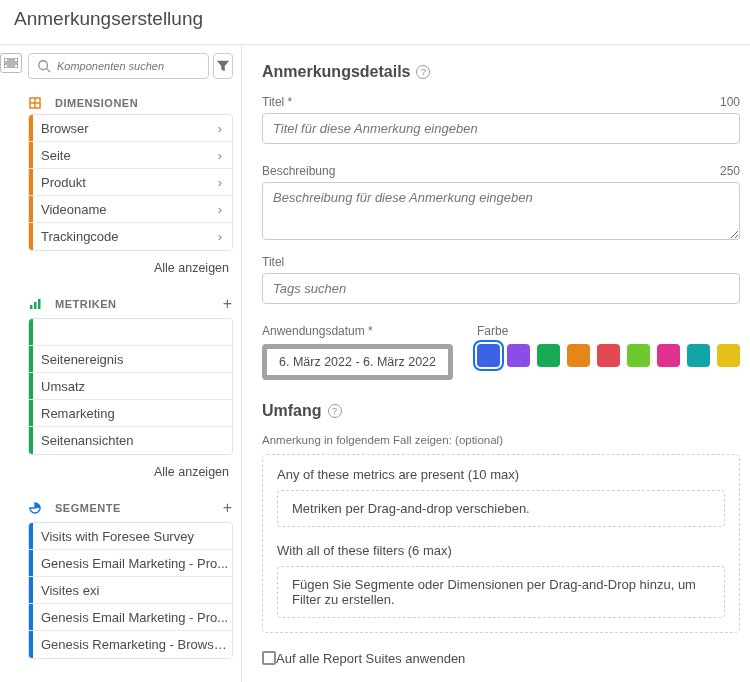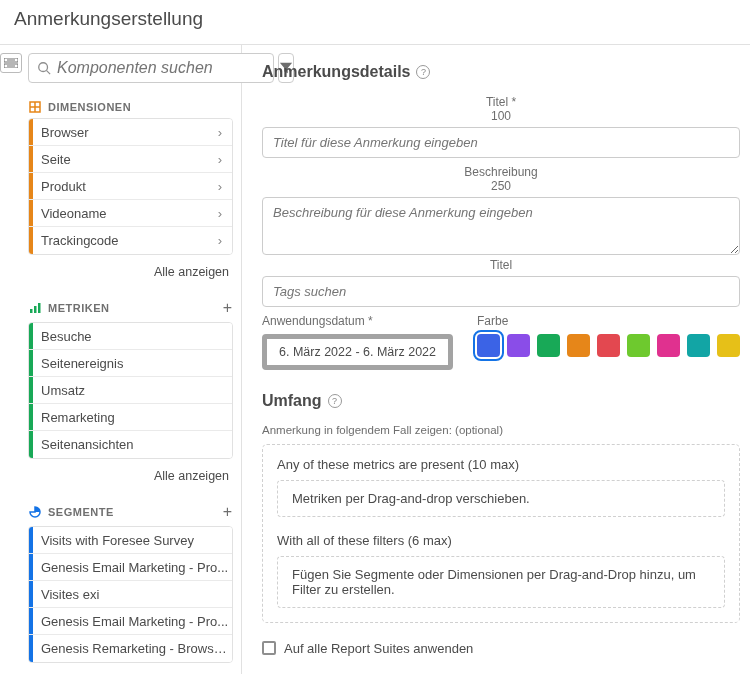--- a/index.html
+++ b/index.html
@@ -4,56 +4,56 @@
 <style>
 * { box-sizing: border-box; margin: 0; padding: 0; font-family: -apple-system, BlinkMacSystemFont, "Segoe UI", Arial, sans-serif; }
 body { background: #fff; color: #4b4b4b; font-size: 13px; width: 750px; }
 .page-title { font-size: 19px; font-weight: 400; color: #4b4b4b; padding: 8px 14px 14px; border-bottom: 1px solid #e1e1e1; }
 .layout { display: flex; }
 .tool-col { width: 32px; padding-top: 8px; display: flex; justify-content: center; }
 .tool-btn { width: 22px; height: 20px; border: 1px solid #bbb; background: #fff; border-radius: 3px; display: flex; align-items: center; justify-content: center; cursor: pointer; }
 .left { width: 220px; padding: 8px 8px 8px 6px; border-right: 1px solid #e1e1e1; }
 .search-row { display: flex; gap: 4px; margin-bottom: 18px; }
 .search-box { flex: 1; display: flex; align-items: center; border: 1px solid #ccc; border-radius: 4px; padding: 5px 8px; background: #fff; }
-.search-box input { border: none; outline: none; flex: 1; font-size: 16px; font-style: italic; color: #999; background: transparent; }
+.search-box input { border: none; outline: none; flex: 1; font-size: 11px; font-style: italic; color: #999; background: transparent; }
 .filter-btn { width: 30px; border: 1px solid #ccc; border-radius: 4px; background: #fff; display: flex; align-items: center; justify-content: center; cursor: pointer; }
 .section-hdr { display: flex; align-items: center; justify-content: space-between; margin: 6px 0 5px; padding: 0 1px; }
-.section-title { font-size: 11px; font-weight: 700; letter-spacing: 0.5px; color: #707070; display: flex; align-items: center; gap: 7px; }
+.section-title { font-size: 11px; font-weight: 700; letter-spacing: 0.5px; color: #707070; display: flex; align-items: center; gap: 14px; }
 .plus-btn { font-size: 16px; color: #6e6e6e; cursor: pointer; font-weight: 300; }
 .item-list { border: 1px solid #e1e1e1; border-radius: 4px; overflow: hidden; }
 .item { display: flex; align-items: center; background: #fff; border-bottom: 1px solid #eaeaea; height: 27px; cursor: pointer; }
 .item:last-child { border-bottom: none; }
 .item-bar { width: 4px; height: 100%; }
 .item-label { flex: 1; padding-left: 8px; font-size: 13px; color: #4b4b4b; white-space: nowrap; overflow: hidden; text-overflow: ellipsis; }
 .item-chev { padding-right: 10px; color: #888; }
 .show-all { text-align: right; font-size: 12.5px; color: #4b4b4b; margin: 10px 4px 20px 0; cursor: pointer; }
 .bar-orange { background: #e68619; }
 .bar-green { background: #18a957; }
 .bar-blue { background: #1473e6; }
 .main { flex: 1; padding: 18px 16px 18px 20px; }
 .h2 { font-size: 16px; font-weight: 700; color: #4b4b4b; display: flex; align-items: center; gap: 6px; margin-bottom: 14px; }
 .help-dot { display: inline-flex; width: 14px; height: 14px; border: 1px solid #999; border-radius: 50%; align-items: center; justify-content: center; font-size: 9px; color: #888; font-weight: 400; }
-.field-row { display: flex; justify-content: space-between; align-items: center; margin-bottom: 4px; flex-direction: column; }
+.field-row { display: flex; justify-content: space-between; align-items: flex-end; margin-bottom: 4px; }
 .field-label { font-size: 12px; color: #6e6e6e; }
 .field-counter { font-size: 12px; color: #6e6e6e; }
-.inp { width: 100%; border: 1px solid #ccc; border-radius: 4px; padding: 7px 10px; font-size: 13px; font-style: italic; color: #0f172a; background: #fff; margin-bottom: 7px; }
-.ta { width: 100%; border: 1px solid #ccc; border-radius: 4px; padding: 7px 10px; font-size: 13px; font-style: italic; color: #999; background: #fff; height: 58px; resize: vertical; font-family: inherit; }
+.inp { width: 100%; border: 1px solid #ccc; border-radius: 4px; padding: 7px 10px; font-size: 13px; font-style: italic; color: #0f172a; background: #fff; margin-bottom: 20px; }
+.ta { width: 100%; border: 1px solid #ccc; border-radius: 4px; padding: 7px 10px; font-size: 13px; font-style: italic; color: #999; background: #fff; height: 58px; resize: vertical; margin-bottom: 12px; font-family: inherit; }
 .row2 { display: flex; gap: 24px; align-items: flex-start; }
 .col-date { }
 .col-color { flex: 1; }
 .date-box { border: 5px solid #a3a3a3; border-radius: 4px; padding: 6px 12px; font-size: 12.5px; color: #4b4b4b; background: #fff; white-space: nowrap; cursor: pointer; }
 .colors { display: flex; gap: 7px; }
 .swatch { width: 23px; height: 23px; border-radius: 4px; cursor: pointer; border: 1px solid transparent; }
 .swatch.sel { outline: 2px solid #1473e6; outline-offset: 2px; }
 .scope-note { font-size: 11.5px; color: #6e6e6e; margin-bottom: 8px; }
 .scope-card { border: 1px dashed #d0d0d0; border-radius: 5px; padding: 12px 14px 14px; margin-bottom: 18px; }
 .scope-sub { font-size: 13px; color: #4b4b4b; margin-bottom: 8px; }
 .drop-zone { border: 1px dashed #d0d0d0; border-radius: 4px; padding: 10px 14px; font-size: 13px; color: #4b4b4b; background: #fff; }
 .drop-zone + .scope-sub { margin-top: 16px; }
-.chk-row { display: flex; align-items: flex-start; gap: 8px; font-size: 13px; color: #4b4b4b; }
+.chk-row { display: flex; align-items: flex-start; font-size: 13px; color: #4b4b4b; }
 .chk { width: 14px; height: 14px; border: 2px solid #8e8e8e; border-radius: 2px; background: #fff; cursor: pointer; }
 svg { display: block; }
 </style>
 </head>
 <body>
 
 <div class="page-title">Anmerkungserstellung</div>
 
 <div class="layout">
 
@@ -130,21 +130,20 @@
             <rect x="5" y="4" width="2.5" height="7" fill="#18a957"></rect>
             <rect x="9" y="1" width="2.5" height="10" fill="#18a957"></rect>
           </svg>
         <span>METRIKEN</span>
       </div>
       <span class="plus-btn">+</span>
     </div>
     <div class="item-list">
       <div class="item">
           <div class="item-bar bar-green"></div>
-          <div class="item-label">Besuche</div>
         </div>
       <div class="item">
           <div class="item-bar bar-green"></div>
           <div class="item-label">Seitenereignis</div>
         </div>
       <div class="item">
           <div class="item-bar bar-green"></div>
           <div class="item-label">Umsatz</div>
         </div>
       <div class="item">

